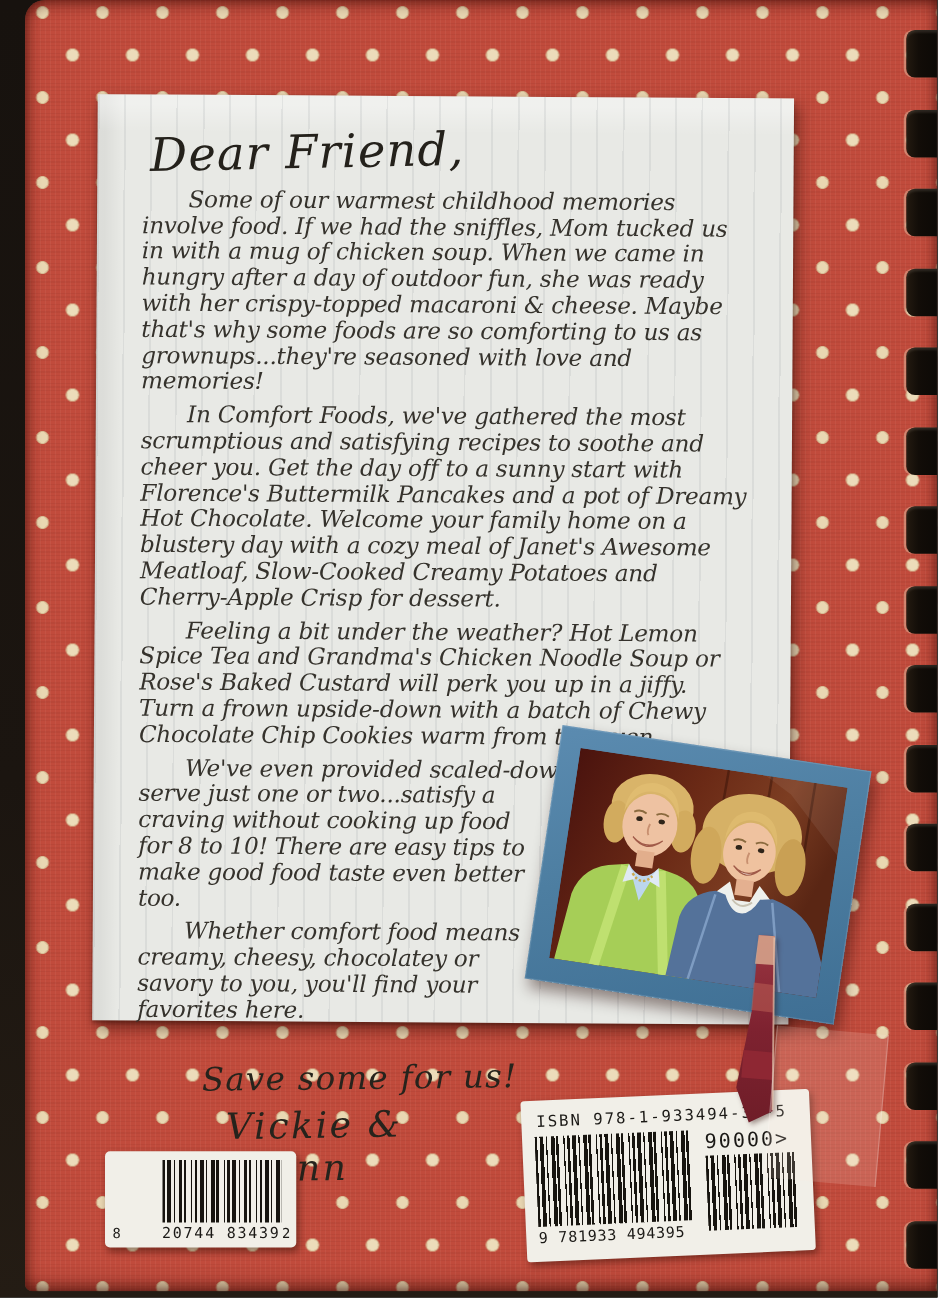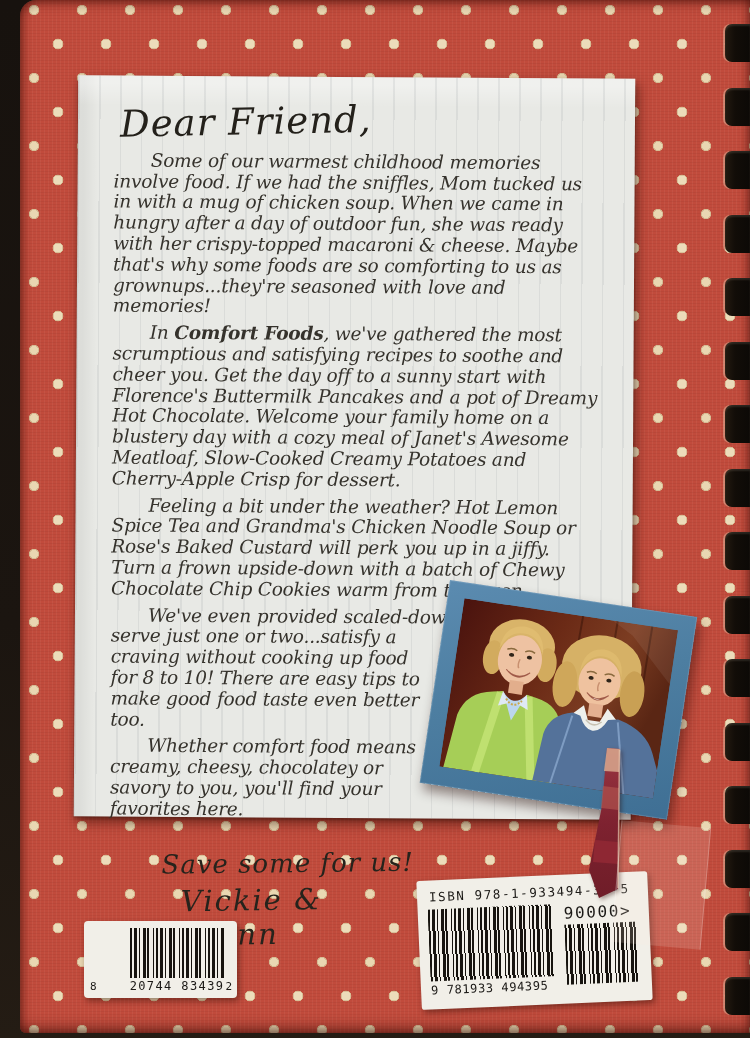--- a/index.html
+++ b/index.html
@@ -49,21 +49,21 @@
   .salutation{
     font-size:37px;line-height:1.05;color:#24211b;
     font-style:italic;letter-spacing:1px;
     transform:rotate(-1.5deg);margin:2px 0 12px 6px;
   }
   .para{
     margin:0 0 6px 0;font-style:italic;
     font-size:18.5px;line-height:20.8px;
     text-indent:2em;letter-spacing:-0.2px;
   }
-  .para b{font-weight:bold;}
+  .para b{font-weight:normal;}
   .photo-spacer{
     float:right;width:168px;height:282px;margin-left:8px;
     shape-outside:polygon(0 24px,100% 24px,100% 100%,0 100%);
   }
   .closing{
     font-size:26px;font-style:italic;color:#26231c;letter-spacing:1px;
     margin:26px 0 4px 52px;transform:rotate(-1deg);
   }
   .signature{
     font-size:29px;font-style:italic;color:#26231c;letter-spacing:2px;

